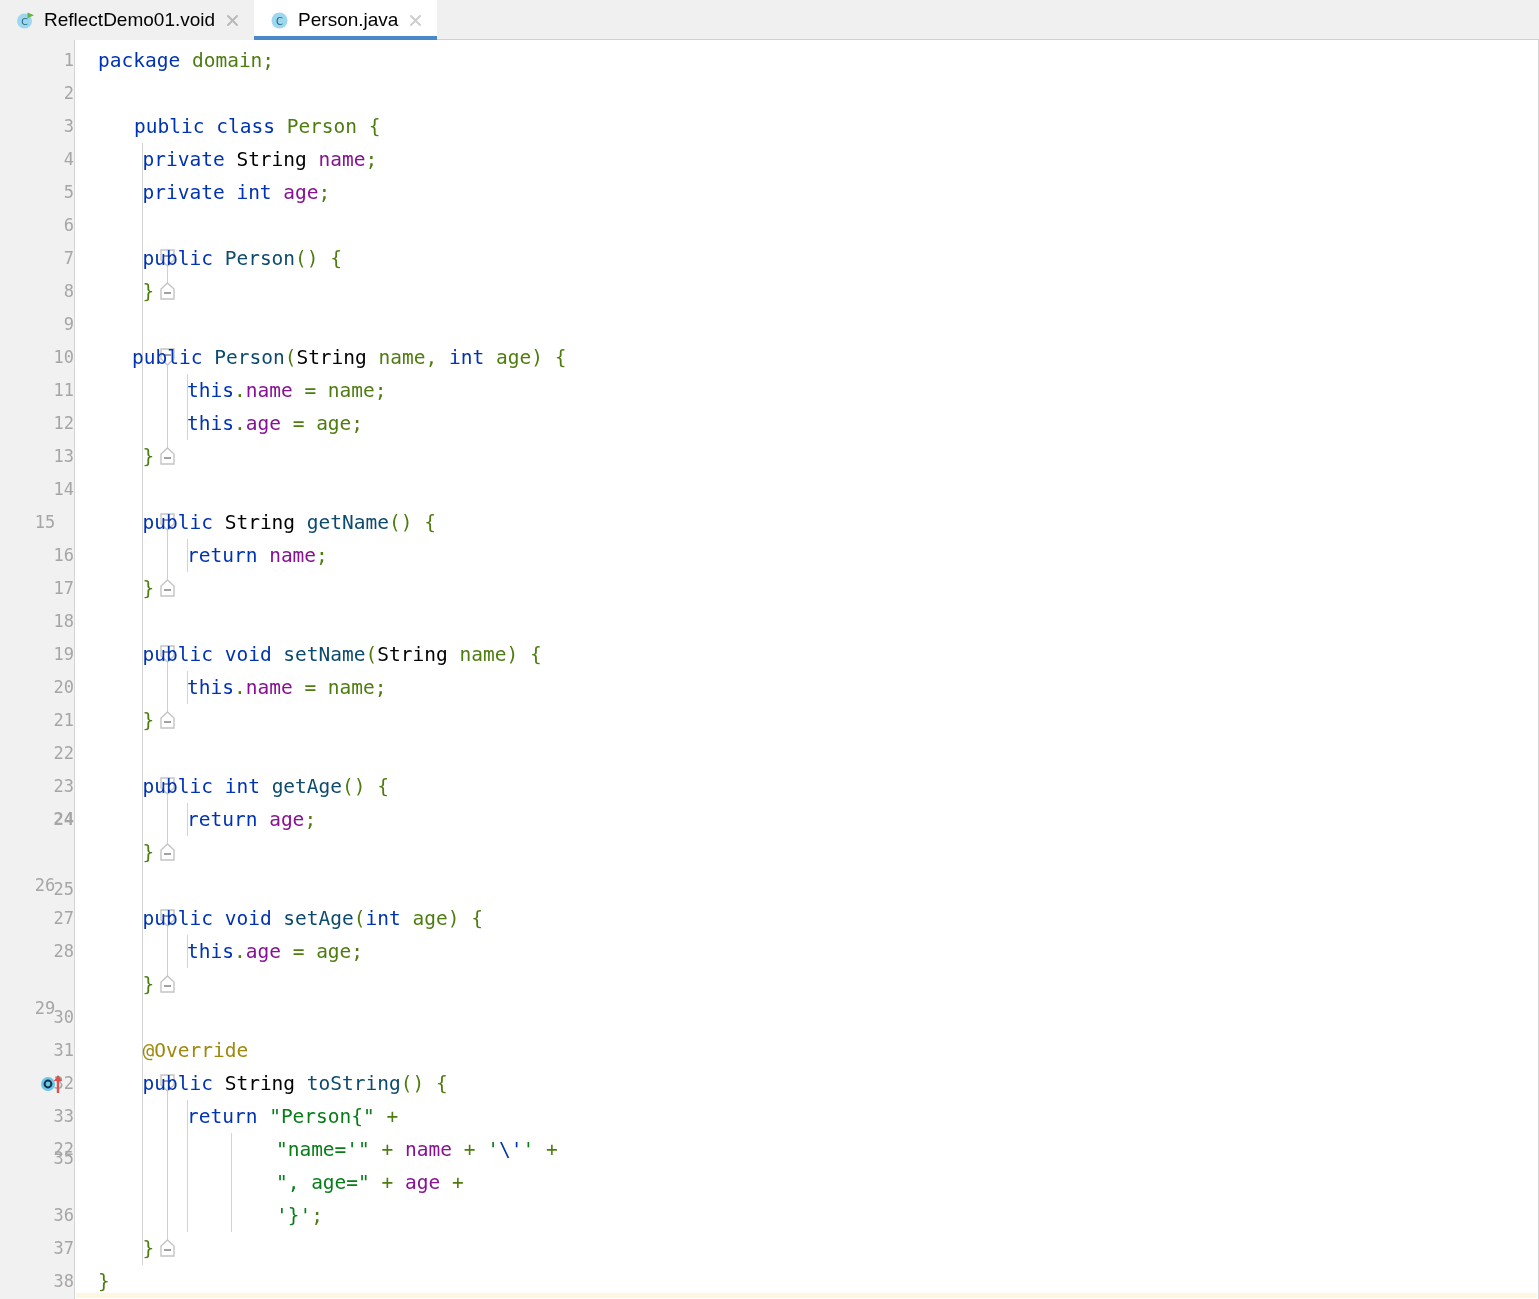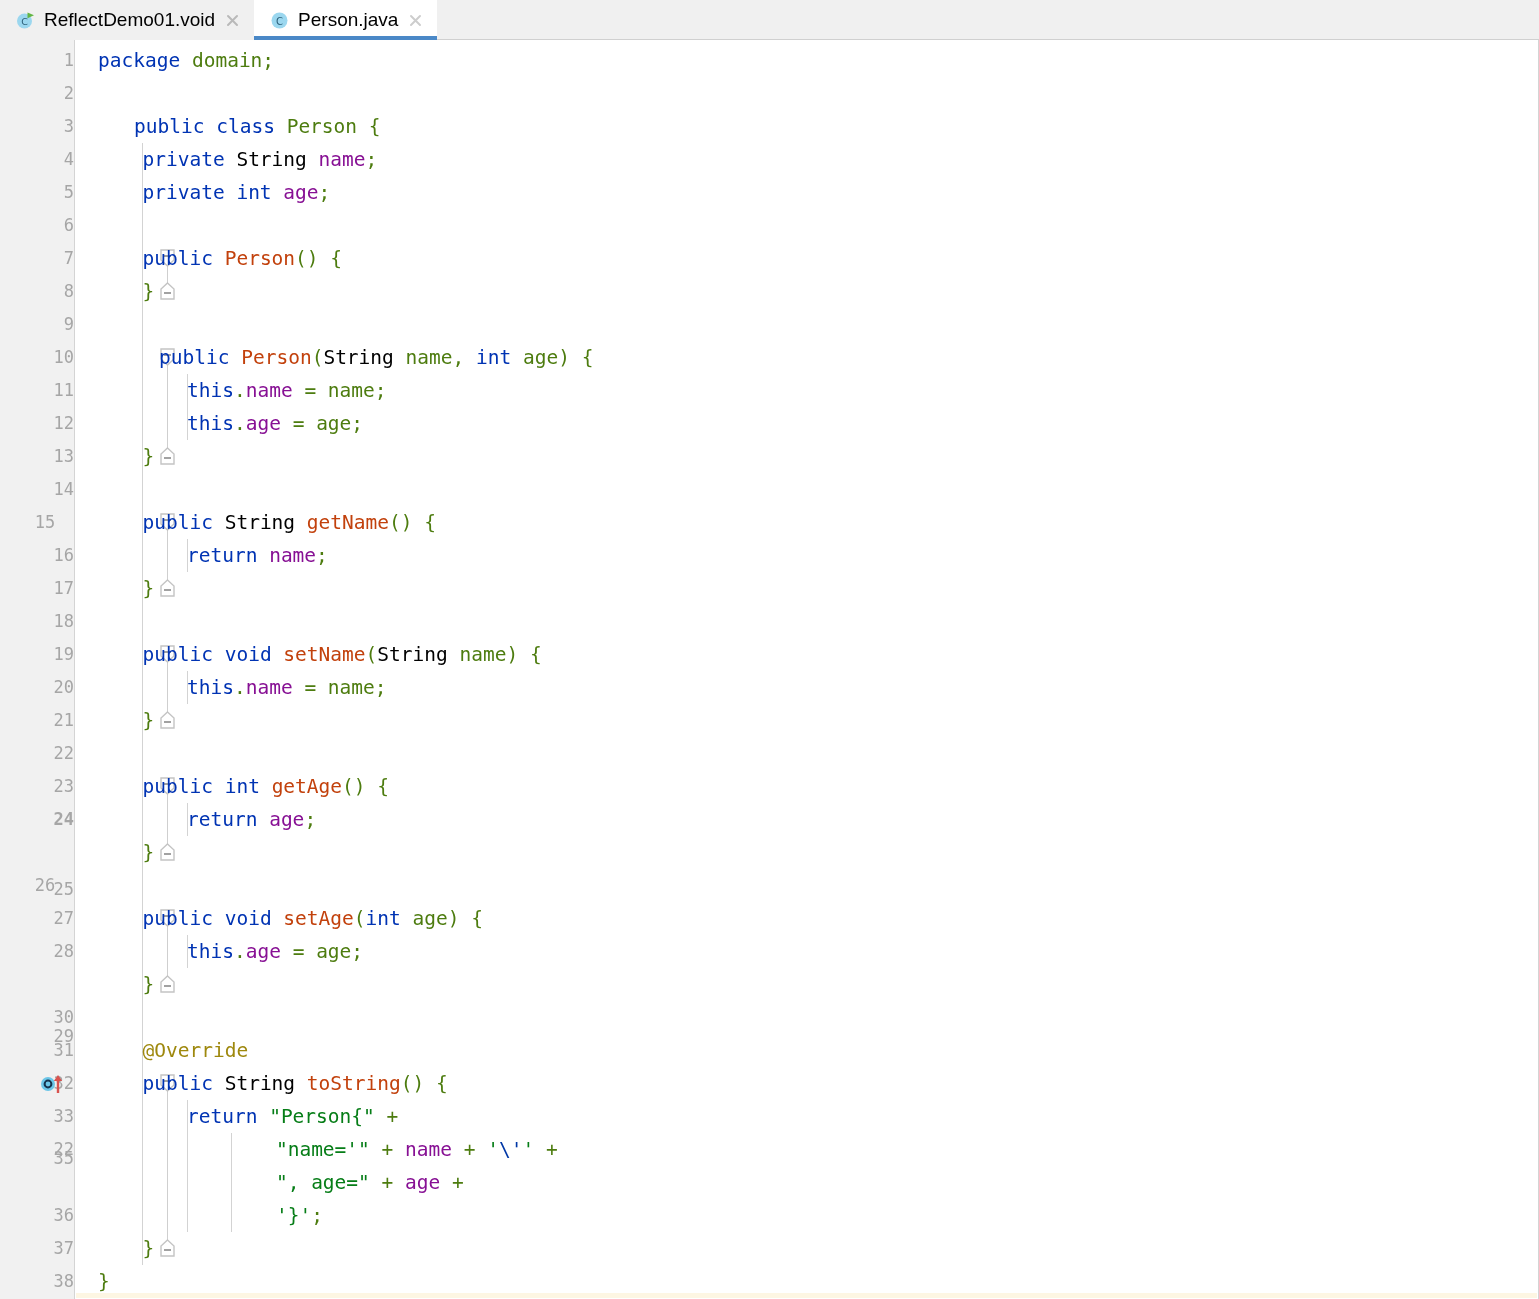--- a/index.html
+++ b/index.html
@@ -119,21 +119,21 @@
     line-height: 33px;
     height: 33px;
     color: #000000;
     letter-spacing: 0px;
   }
 
   
   .kw   { color: #0033b3; }        
   .cls  { color: #000000; }        
   .fld  { color: #871094; }        
-  .mth  { color: #c2410c; }        
+  .mth  { color: #0c4a6e; }        
   .str  { color: #067d17; }        
   .esc  { color: #0037a6; }        
   .ann  { color: #9e880d; }        
   .typ  { color: #4d7c0f; }
 
   
   .guide {
     position: absolute;
     width: 1px;
     background: #d3d3d3;
@@ -224,21 +224,21 @@
       <div class="lnum" style="top: 598px;">19</div>
       <div class="lnum" style="top: 631px;">20</div>
       <div class="lnum" style="top: 664px;">21</div>
       <div class="lnum" style="top: 697px;">22</div>
       <div class="lnum" style="top: 730px;">23</div>
       <div class="lnum" style="top: 763px; font-weight: bold;">24</div>
       <div class="lnum" style="top: 809px; margin-top: 24px;">25</div>
       <div class="lnum" style="top: 829px; text-align: center;">26</div>
       <div class="lnum" style="top: 862px;">27</div>
       <div class="lnum" style="top: 895px;">28</div>
-      <div class="lnum" style="top: 980px;">29</div>
+      <div class="lnum" style="top: 952px; text-align: center;">29</div>
       <div class="lnum" style="top: 961px;">30</div>
       <div class="lnum" style="top: 994px;">31</div>
       <div class="lnum" style="top: 1027px;">32</div>
       <div class="lnum" style="top: 1060px;">33</div>
       <div class="lnum" style="top: 1093px;">22</div>
       <div class="lnum" style="top: 1102px;">35</div>
       <div class="lnum" style="top: 1159px;">36</div>
       <div class="lnum" style="top: 1192px;">37</div>
       <div class="lnum" style="top: 1225px;">38</div>
       <div class="gutter-run-icon" title="Overrides method in Object" style="top: 1033px;"><svg width="26" height="22" viewBox="0 0 26 22">
@@ -321,21 +321,21 @@
       <div class="guide" style="left: 186.96px; top: 763px; height: 33px;"></div>
       <div class="guide" style="left: 186.96px; top: 895px; height: 33px;"></div>
       <div class="guide" style="left: 186.96px; top: 1060px; height: 132px;"></div>
       <div class="guide" style="left: 231.44px; top: 1093px; height: 99px;"></div>
       <div class="codeline" style="top: 4px; left: 98px;"><span class="kw">package </span><span class="typ">domain;</span></div>
       <div class="codeline" style="top: 70px; left: 98px; margin-left: 36px;"><span class="kw">public </span><span class="kw">class </span><span class="typ">Person {</span></div>
       <div class="codeline" style="top: 103px; left: 142.48px;"><span class="kw">private </span><span class="cls">String </span><span class="fld">name</span><span class="typ">;</span></div>
       <div class="codeline" style="top: 136px; left: 142.48px;"><span class="kw">private </span><span class="kw">int </span><span class="fld">age</span><span class="typ">;</span></div>
       <div class="codeline" style="top: 202px; left: 142.48px;"><span class="kw">public </span><span class="mth">Person</span><span class="typ">() {</span></div>
       <div class="codeline" style="top: 235px; left: 142.48px;"><span class="typ">}</span></div>
-      <div class="codeline" style="top: 301px; left: 159px;"><span class="kw">public </span><span class="mth">Person</span><span class="typ">(</span><span class="cls">String</span><span class="typ"> name, </span><span class="kw">int</span><span class="typ"> age) {</span></div>
+      <div class="codeline" style="top: 301px; left: 132px;"><span class="kw">public </span><span class="mth">Person</span><span class="typ">(</span><span class="cls">String</span><span class="typ"> name, </span><span class="kw">int</span><span class="typ"> age) {</span></div>
       <div class="codeline" style="top: 334px; left: 186.96px;"><span class="kw">this</span><span class="typ">.</span><span class="fld">name</span><span class="typ"> = name;</span></div>
       <div class="codeline" style="top: 367px; left: 186.96px;"><span class="kw">this</span><span class="typ">.</span><span class="fld">age</span><span class="typ"> = age;</span></div>
       <div class="codeline" style="top: 400px; left: 142.48px;"><span class="typ">}</span></div>
       <div class="codeline" style="top: 466px; left: 142.48px;"><span class="kw">public </span><span class="cls">String </span><span class="mth">getName</span><span class="typ">() {</span></div>
       <div class="codeline" style="top: 499px; left: 186.96px;"><span class="kw">return </span><span class="fld">name</span><span class="typ">;</span></div>
       <div class="codeline" style="top: 532px; left: 142.48px;"><span class="typ">}</span></div>
       <div class="codeline" style="top: 598px; left: 142.48px;"><span class="kw">public </span><span class="kw">void </span><span class="mth">setName</span><span class="typ">(</span><span class="cls">String</span><span class="typ"> name) {</span></div>
       <div class="codeline" style="top: 631px; left: 186.96px;"><span class="kw">this</span><span class="typ">.</span><span class="fld">name</span><span class="typ"> = name;</span></div>
       <div class="codeline" style="top: 664px; left: 142.48px;"><span class="typ">}</span></div>
       <div class="codeline" style="top: 730px; left: 142.48px;"><span class="kw">public </span><span class="kw">int </span><span class="mth">getAge</span><span class="typ">() {</span></div>

